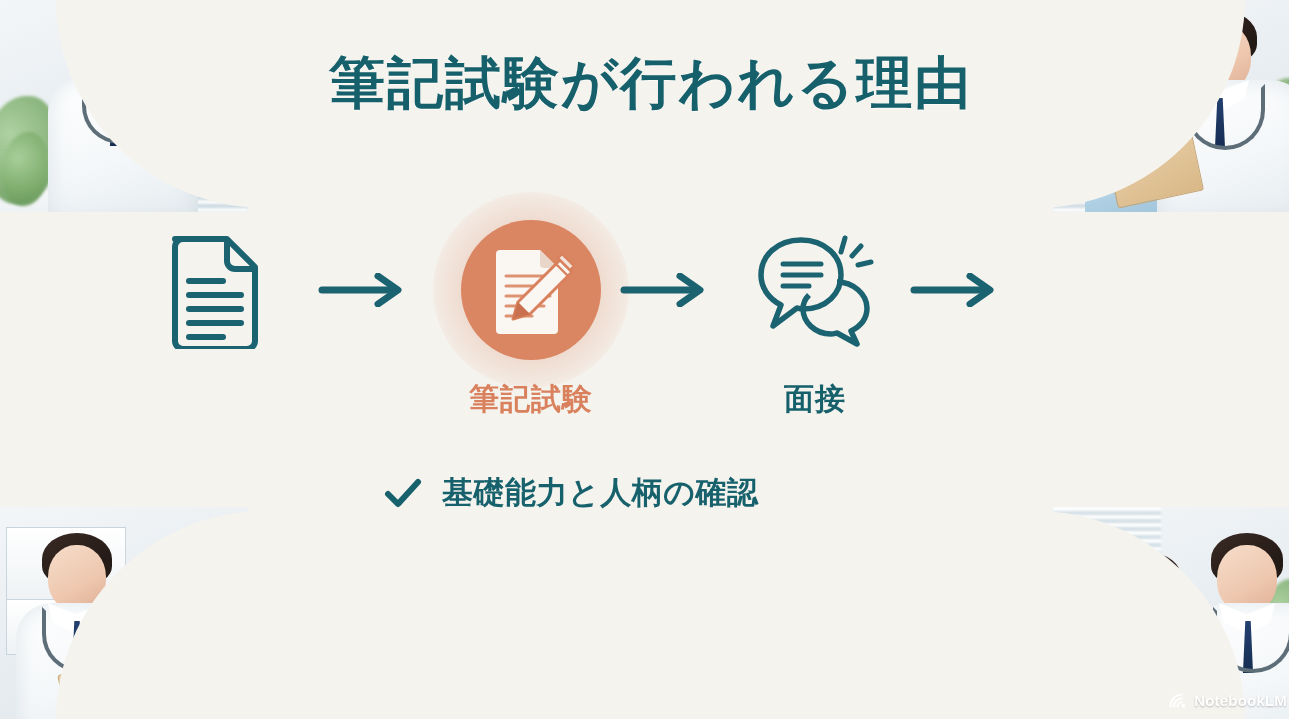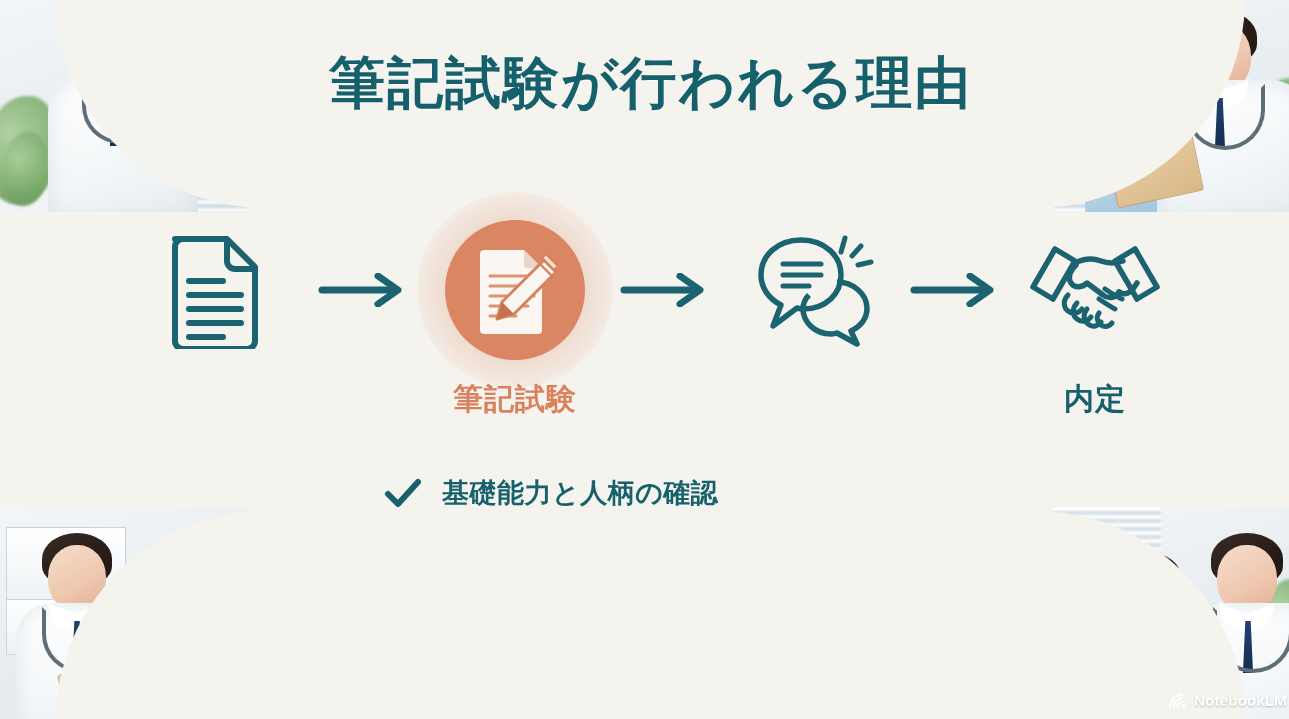--- a/index.html
+++ b/index.html
@@ -174,21 +174,21 @@
   .flow-label {
     margin-top: 14px;
     font-size: 30px;
     font-weight: 700;
     color: #16606C;
     letter-spacing: 1px;
   }
   .flow-label.accent { color: #D9815D; }
 
   .step-1 { left: 0px; }
-  .step-2 { left: 300px; }
+  .step-2 { left: 316px; }
   .step-3 { left: 600px; }
   .step-4 { left: 880px; }
 
   .arrow {
     position: absolute;
     top: 58px;
     width: 92px;
     height: 34px;
   }
   .arr-1 { left: 198px; }
@@ -234,21 +234,21 @@
     gap: 20px;
     margin-bottom: 22px;
     height: 42px;
   }
   .bullet-check {
     flex: 0 0 auto;
     width: 38px;
     height: 30px;
   }
   .bullet-text {
-    font-size: 27px;
+    font-size: 31px;
     font-weight: 700;
     color: #17616D;
     letter-spacing: .5px;
     white-space: nowrap;
   }
 
   
   #watermark {
     position: absolute;
     right: 14px;
@@ -432,56 +432,28 @@
           </g>
           <path d="M84 50 C100 50 114 62 114 76 C114 86 108 94 98 99 L104 112 L84 101
                    C82 101.4 80 102 78 102 C62 102 50 90 50 77 C50 72 52 67 56 63" stroke="#1B6370" stroke-width="5.5" stroke-linejoin="round" fill="none"></path>
           <g stroke="#1B6370" stroke-width="5" stroke-linecap="round">
             <line x1="92" y1="6" x2="88" y2="20"></line>
             <line x1="108" y1="14" x2="99" y2="24"></line>
             <line x1="118" y1="30" x2="105" y2="33"></line>
           </g>
         </svg>
       </div>
+      <div class="flow-label">面接</div>
     </div>
 
     <svg class="arrow arr-3" viewBox="0 0 92 34" fill="none">
       <line x1="4" y1="17" x2="76" y2="17" stroke="#1B6370" stroke-width="7" stroke-linecap="round"></line>
       <polyline points="60,3 80,17 60,31" stroke="#1B6370" stroke-width="7" stroke-linecap="round" stroke-linejoin="round" fill="none"></polyline>
     </svg>
 
-    <div class="flow-step step-4">
-      <div class="flow-icon-box">
-        <svg width="136" height="106" viewBox="0 0 136 106" fill="none">
-
-          <path d="M6 50 L28 12 L48 24 L26 62 z" stroke="#1B6370" stroke-width="5.5" stroke-linejoin="round" fill="none"></path>
-
-          <path d="M130 50 L108 12 L88 24 L110 62 z" stroke="#1B6370" stroke-width="5.5" stroke-linejoin="round" fill="none"></path>
-
-          <path d="M48 26 C56 22 66 21 74 24 C82 27 90 26 96 24" stroke="#1B6370" stroke-width="5.5" stroke-linecap="round" fill="none"></path>
-
-          <path d="M49 28 C44 32 40 40 44 46 C48 52 56 50 60 46
-                   L76 58 C82 63 90 60 92 55" stroke="#1B6370" stroke-width="5.5" stroke-linecap="round" stroke-linejoin="round" fill="none"></path>
-          <path d="M92 55 C96 58 102 57 106 52 L110 46" stroke="#1B6370" stroke-width="5.5" stroke-linecap="round" fill="none"></path>
-
-          <g stroke="#1B6370" stroke-width="5" stroke-linecap="round" stroke-linejoin="round" fill="none">
-            <path d="M41 58 C36 63 36 70 41 74 C46 78 52 76 55 72"></path>
-            <path d="M50 66 C45 71 45 78 50 82 C55 86 61 84 64 80"></path>
-            <path d="M60 72 C56 77 56 83 61 87 C66 91 71 89 74 85"></path>
-            <path d="M72 76 C69 80 70 85 74 88 C78 91 83 89 85 86"></path>
-          </g>
-
-          <g stroke="#1B6370" stroke-width="5" stroke-linecap="round" fill="none">
-            <path d="M78 52 C84 56 90 60 95 62"></path>
-            <path d="M72 62 C78 66 84 70 88 72"></path>
-          </g>
-        </svg>
-      </div>
-      <div class="flow-label">内定</div>
-    </div>
   </div>
 
   <div id="bullets">
 
     <div class="bullet">
       <svg class="bullet-check" viewBox="0 0 38 30" fill="none">
         <polyline points="4,16 14,26 34,4" stroke="#17616D" stroke-width="6" stroke-linecap="round" stroke-linejoin="round" fill="none"></polyline>
       </svg>
       <span class="bullet-text">基礎能力と人柄の確認</span>
     </div>

